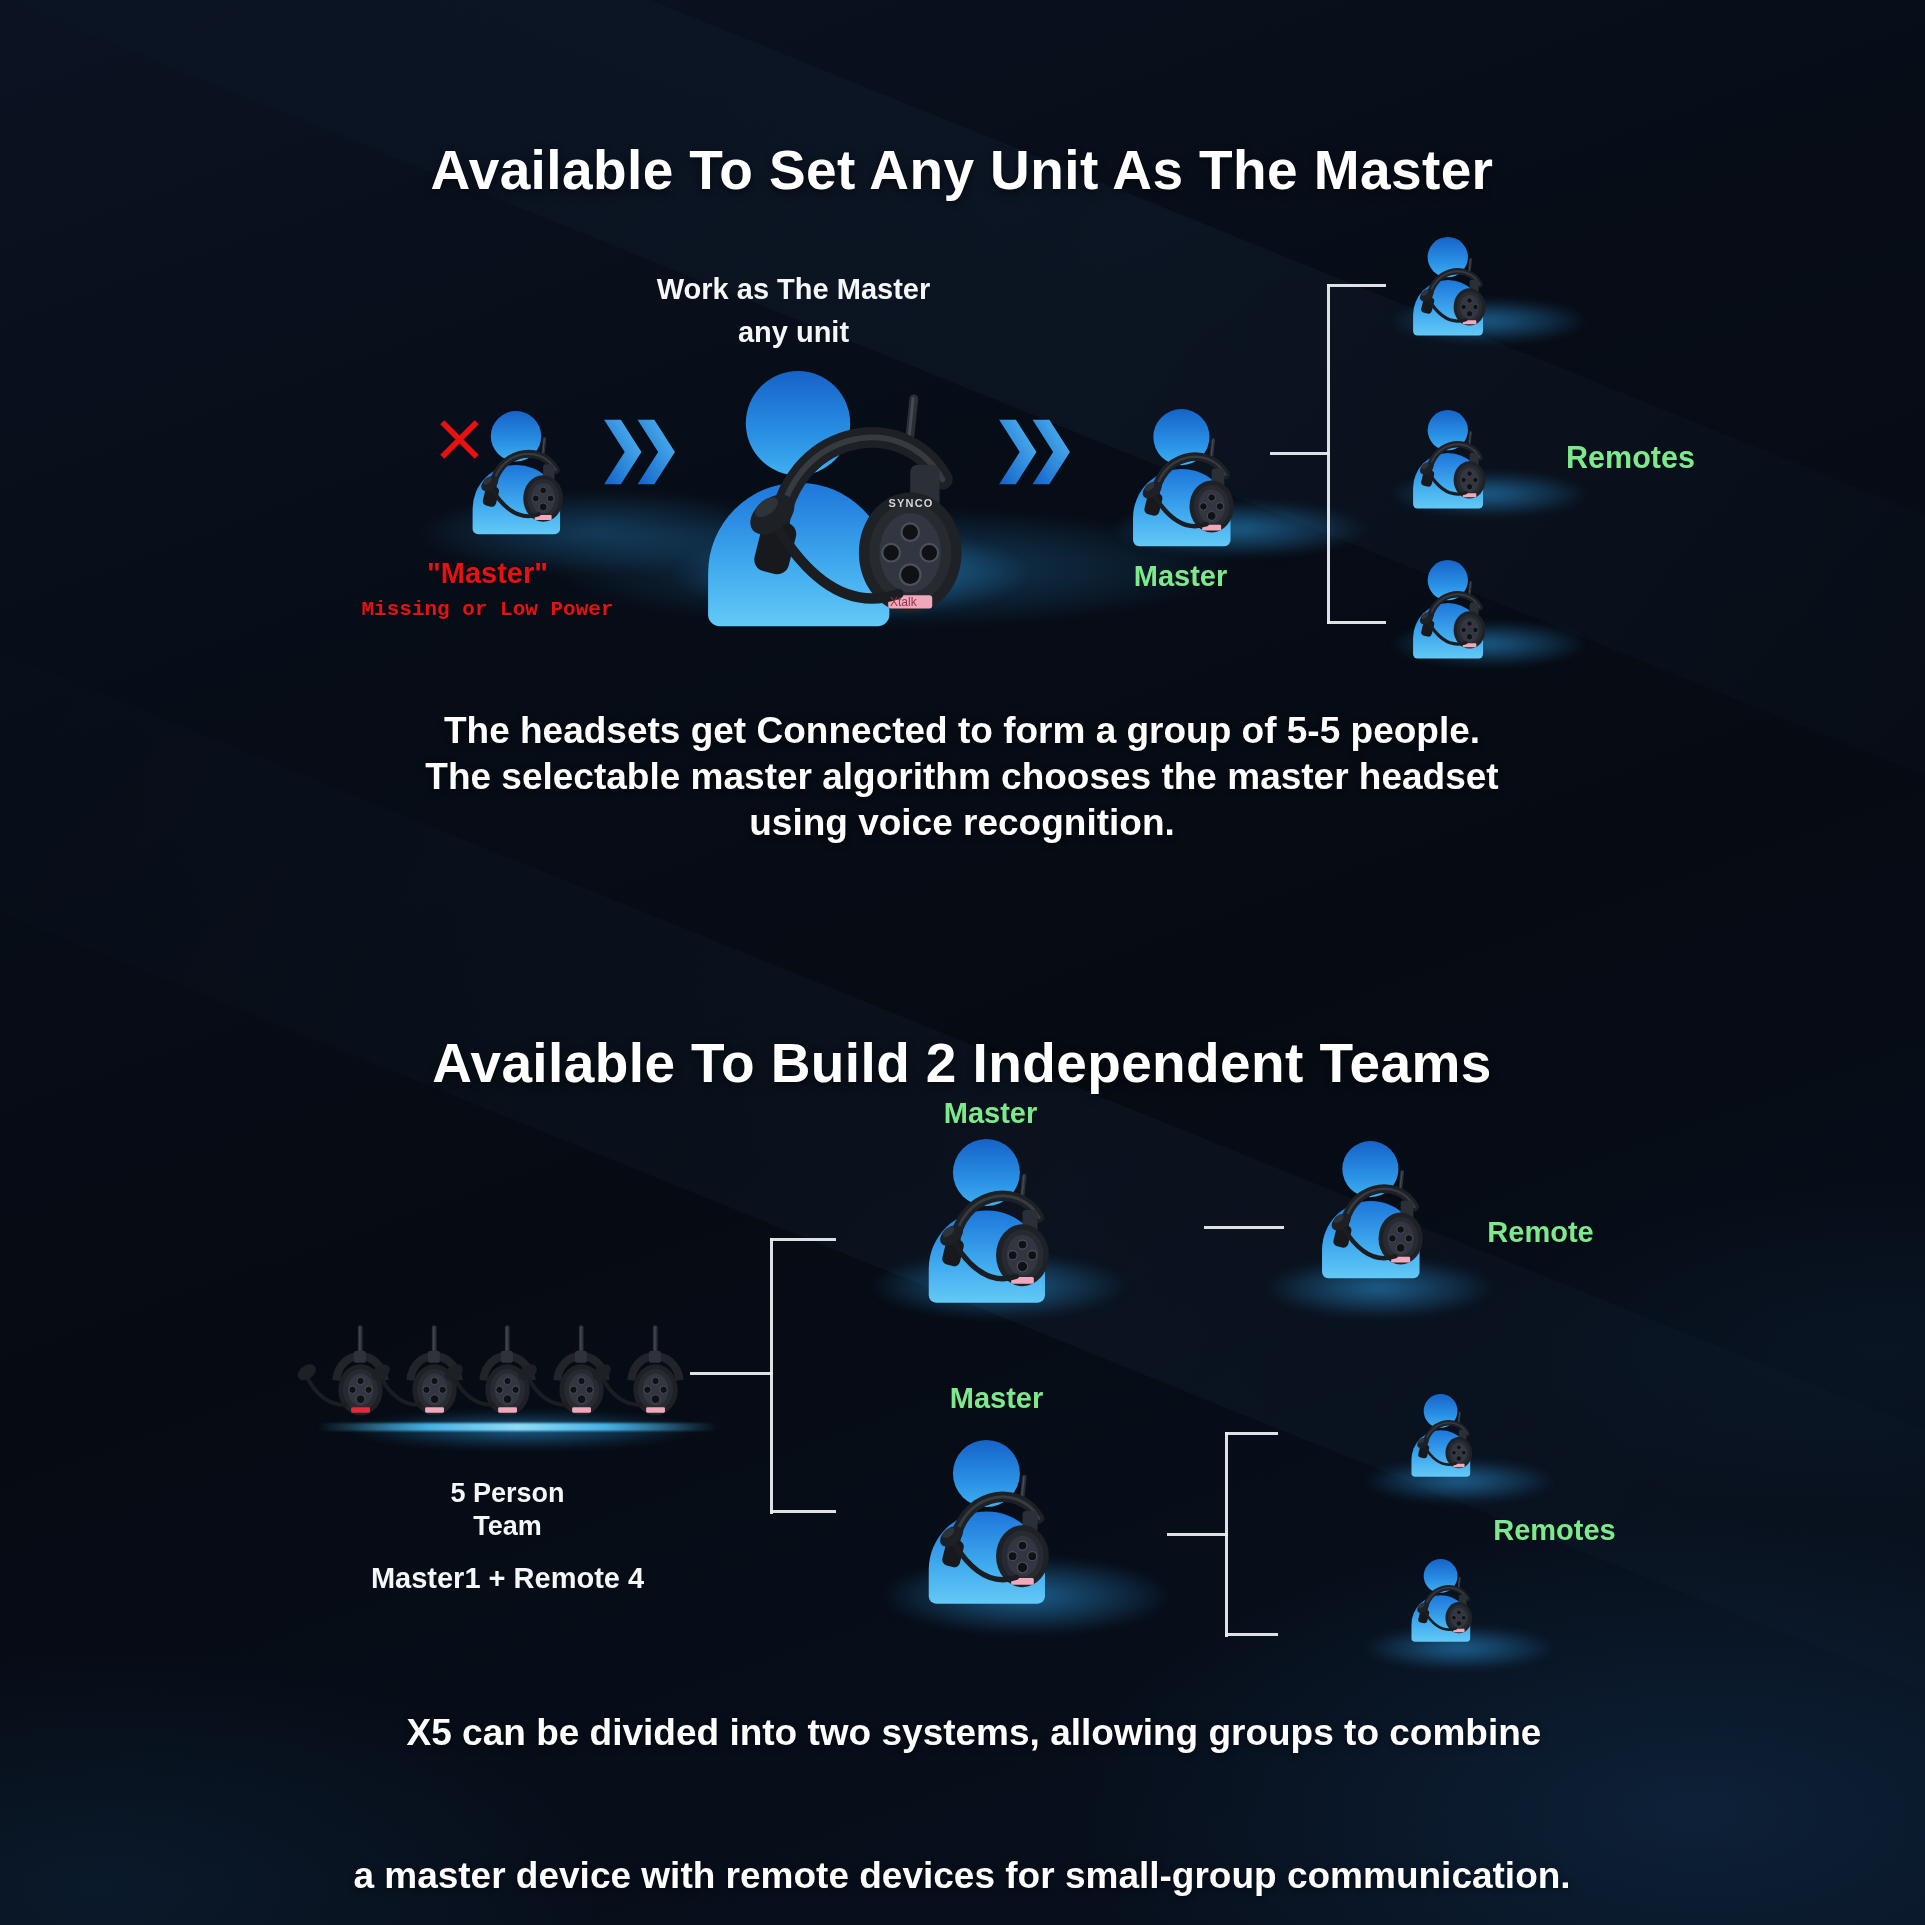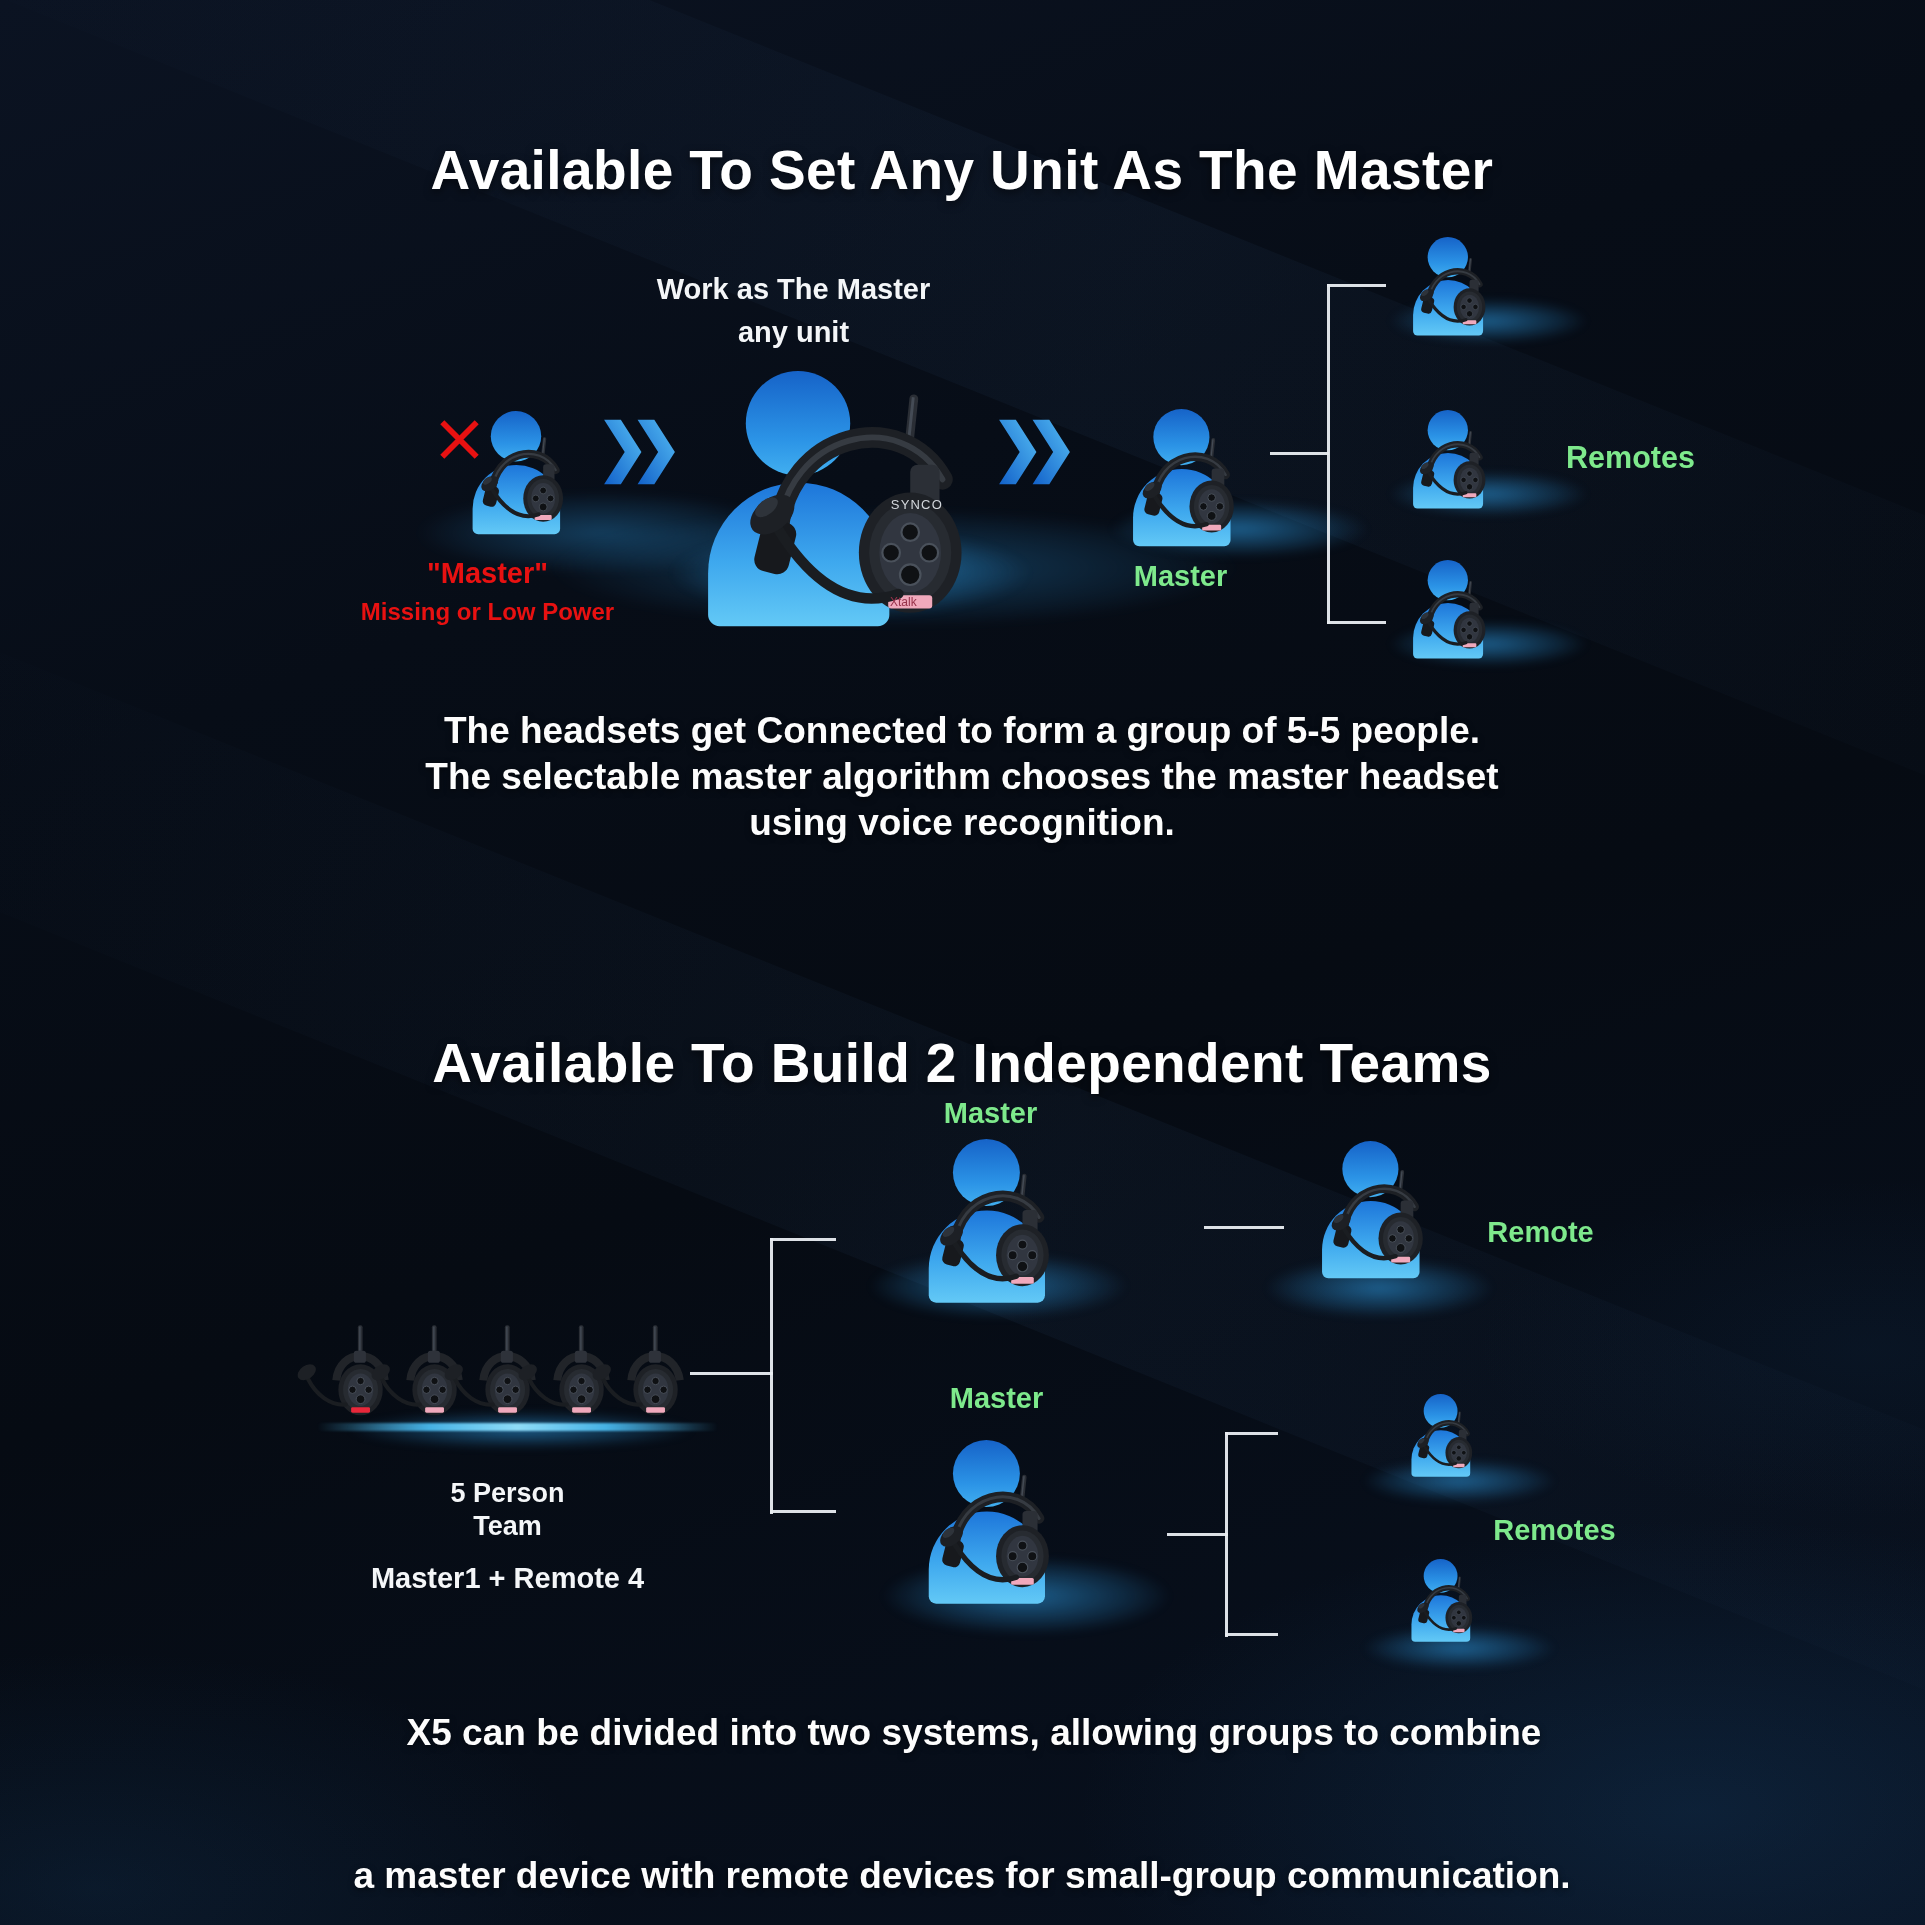--- a/index.html
+++ b/index.html
@@ -14,42 +14,42 @@
   }
   .streak-band{position:absolute;width:2567px;height:241px;pointer-events:none;
     background:linear-gradient(90deg,transparent,rgba(80,130,190,.06),transparent);}
   .lbl{position:absolute;text-align:center;white-space:nowrap;}
   .title{font-size:55px;font-weight:700;color:#fff;letter-spacing:0.4px;
     text-shadow:0 3.2px 8px rgba(0,0,0,.55);}
   .desc{font-size:37px;font-weight:600;color:#fdfdfd;text-shadow:0 2.4px 6.4px rgba(0,0,0,.5);}
   .caption{font-size:29px;font-weight:600;color:#f4f6f8;}
   .green{font-size:29px;font-weight:600;color:#7ee98c;}
   .red-name{font-size:29px;font-weight:700;color:#e81111;}
-  .red-status{font-size:24px;font-weight:700;color:#e81111;}
+  .red-status{font-size:21px;font-weight:700;color:#e81111;font-family:Liberation Mono, monospace;}
   .kit-line{font-size:27px;font-weight:700;color:#f4f6f8;}
   .line{position:absolute;background:#e9edf1;opacity:.95;}
   .line.h{height:3.2px;}
   .line.v{width:3.2px;}
   .glow{position:absolute;border-radius:50%;pointer-events:none;filter:blur(4px);
     background:radial-gradient(ellipse closest-side, rgba(46,158,232,.55), rgba(46,158,232,.16) 55%, rgba(46,158,232,0) 75%);}
   .glow.soft{opacity:.6;}
   .streak-line{position:absolute;height:8px;border-radius:4px;filter:blur(0.8px);pointer-events:none;
     background:linear-gradient(90deg,transparent,rgba(80,200,255,.85) 28%,rgba(150,228,255,.95) 50%,rgba(80,200,255,.85) 72%,transparent);}
   .figure{position:absolute;width:160px;height:176px;transform-origin:0 0;transform:scale(var(--s,1));}
   .figure .head{position:absolute;left:44px;top:0;width:72px;height:72px;border-radius:50%;
     background:linear-gradient(180deg,#1663c8 0%,#2b93e6 65%,#41aff0 100%);}
   .figure .body{position:absolute;left:17.6px;top:77px;width:125px;height:99px;
     border-radius:63px 63px 8px 8px;
     background:linear-gradient(180deg,#1d76da 0%,#3ea8ee 55%,#63c9f6 100%);}
   .figure .headset{position:absolute;left:22.5px;top:34px;width:138px;height:138px;color:#f0a9bc;}
   .figure.xl .headset{left:38px;top:12px;width:172px;height:172px;}
   .row-hs{position:absolute;width:115px;height:108px;color:#f0a9bc;}
   .chev{position:absolute;width:71px;height:74px;}
   .xmark{position:absolute;}
-  .hs-brand{position:absolute;font-size:13px;font-weight:400;color:#d3d7dc;letter-spacing:1.2px;text-align:right;}
+  .hs-brand{position:absolute;font-size:11px;font-weight:700;color:#d3d7dc;letter-spacing:1.2px;text-align:center;}
   .hs-model{position:absolute;font-size:12px;font-weight:400;color:#97324a;text-align:left;line-height:12px;}
   .defs-svg{position:absolute;width:0;height:0;}
 </style>
 </head>
 <body>
 
 <div class="canvas">
 
   <svg class="defs-svg" aria-hidden="true">
     <defs>

